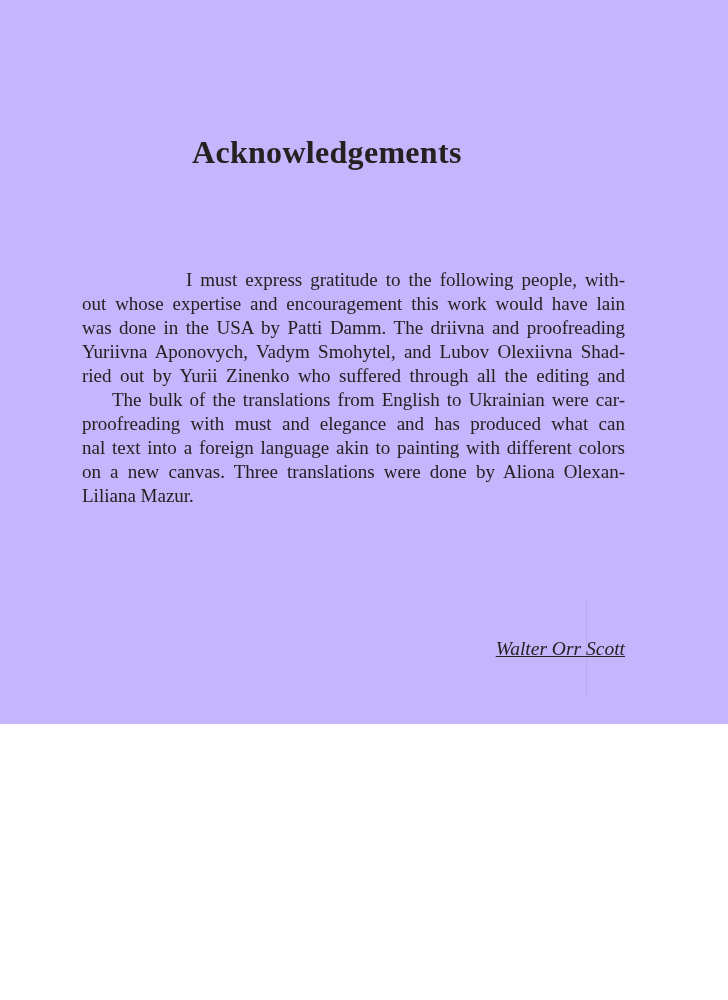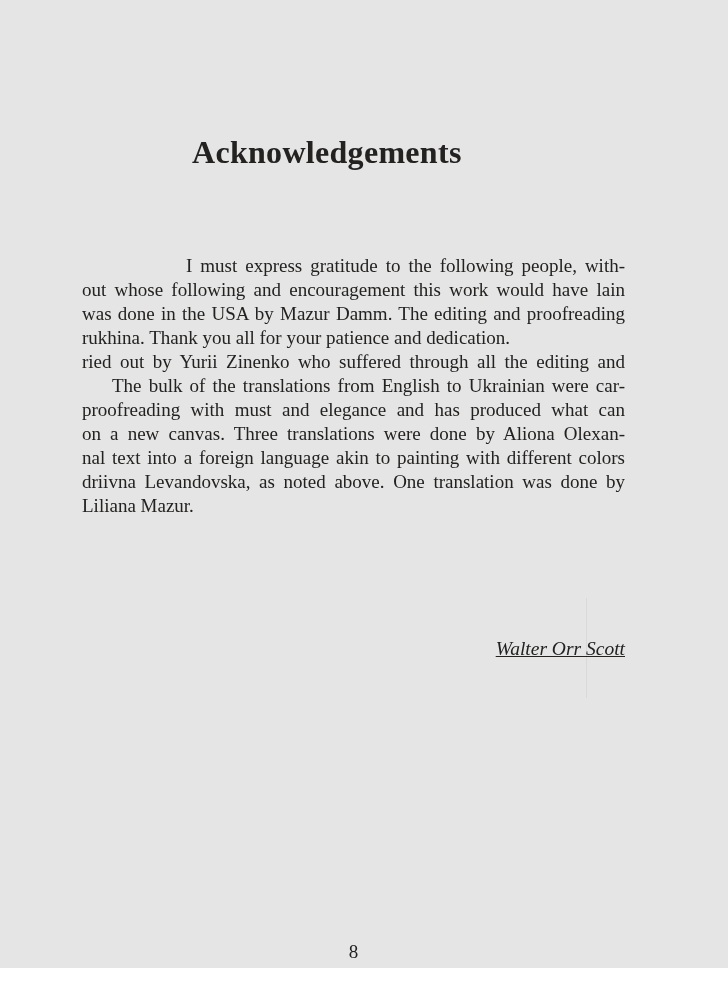--- a/index.html
+++ b/index.html
@@ -3,40 +3,40 @@
 <meta charset="utf-8">
 <style>
   html, body {
     margin: 0;
     padding: 0;
     background: #ffffff;
   }
   .page {
     position: relative;
     width: 728px;
-    height: 968px;
-    background: #e5e5e5;
+    height: 724px;
+    background: #c4b5fd;
     font-family: "Liberation Serif", serif;
     color: #232220;
     overflow: hidden;
   }
   .title {
     position: absolute;
     left: 192px;
     top: 136px;
     margin: 0;
     font-size: 32px;
     line-height: 32px;
     font-weight: bold;
     letter-spacing: 0.3px;
   }
   .body-text {
     position: absolute;
     left: 82px;
-    top: 254px;
+    top: 268px;
     width: 543px;
     font-size: 19px;
     line-height: 24px;
   }
   .line {
     text-align: justify;
     text-align-last: justify;
   }
   .line.para-end {
     text-align-last: left;
@@ -68,29 +68,28 @@
   }
 </style>
 </head>
 <body>
 
 <div class="page">
   <h1 class="title">Acknowledgements</h1>
 
   <div class="body-text">
       <div class="line" style="padding-left: 104px;">I must express gratitude to the following people, with-</div>
-      <div class="line">out whose following and encouragement this work would have lain</div>
-      <div class="line">was done in the USA by Mazur Damm. The editing and proofreading</div>
-      <div class="line para-end">rukhina. Thank you all for your patience and dedication.</div>
+      <div class="line">out whose expertise and encouragement this work would have lain</div>
+      <div class="line">was done in the USA by Patti Damm. The driivna and proofreading</div>
+      <div class="line">Yuriivna Aponovych, Vadym Smohytel, and Lubov Olexiivna Shad-</div>
       <div class="line">ried out by Yurii Zinenko who suffered through all the editing and</div>
       <div class="line" style="padding-left: 30px;">The bulk of the translations from English to Ukrainian were car-</div>
       <div class="line">proofreading with must and elegance and has produced what can</div>
+      <div class="line">nal text into a foreign language akin to painting with different colors</div>
       <div class="line">on a new canvas. Three translations were done by Aliona Olexan-</div>
-      <div class="line">nal text into a foreign language akin to painting with different colors</div>
-      <div class="line">driivna Levandovska, as noted above. One translation was done by</div>
       <div class="line para-end">Liliana Mazur.</div>
     </div>
 
   <div class="crease"></div>
 
   <div class="attribution">Walter Orr Scott</div>
 
   <div class="page-number">8</div>
 </div>
 

